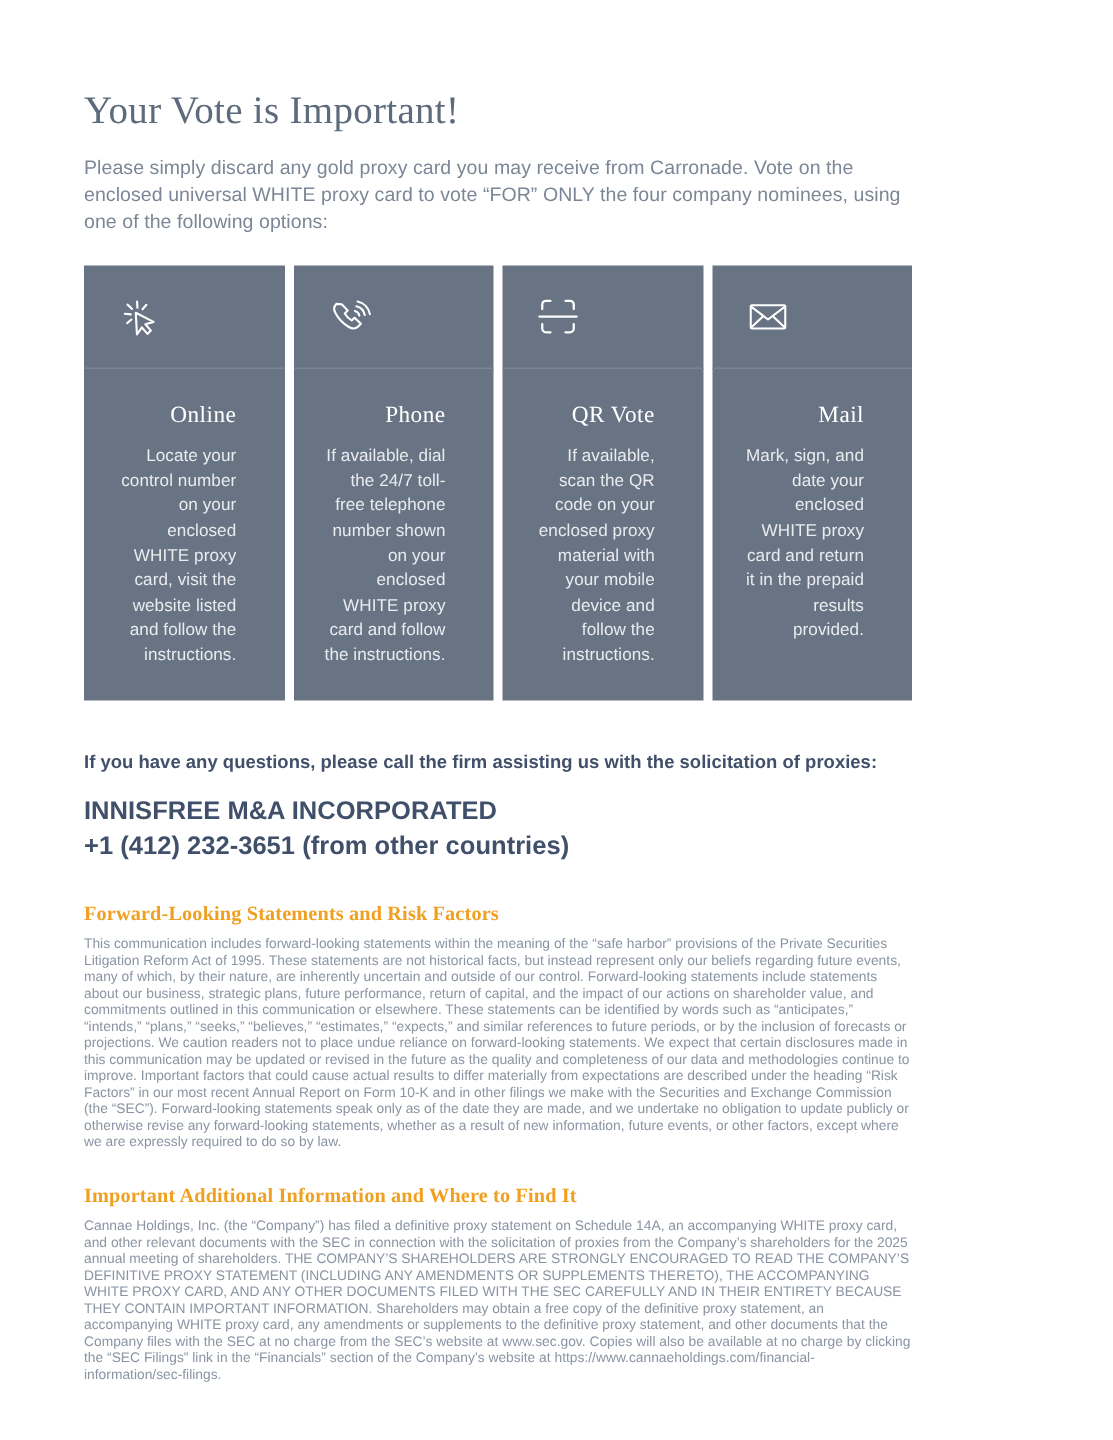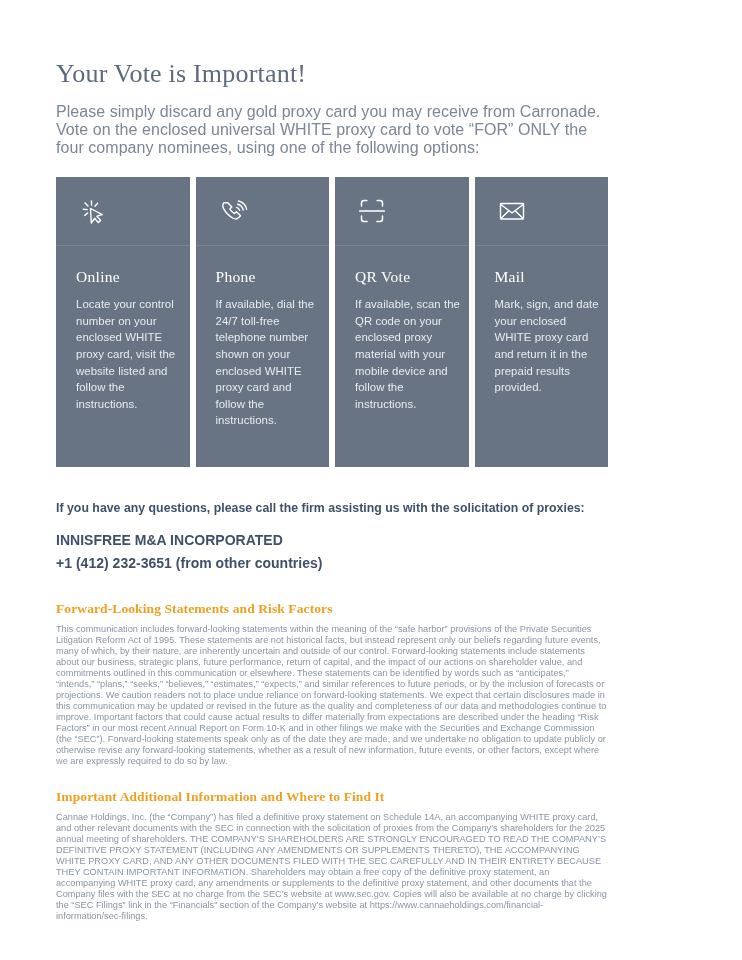--- a/index.html
+++ b/index.html
@@ -29,21 +29,21 @@
     font-family: "Liberation Serif", serif;
     font-size: 26px;
     font-weight: 400;
     color: #5d6b7d;
     letter-spacing: 0.2px;
     margin: 0;
     padding-top: 58px;
     line-height: 1.2;
   }
   .intro {
-    font-size: 16px;
+    font-size: 13px;
     line-height: 18px;
     color: #7b8796;
     margin: 14px 0 0 0;
     max-width: 640px;
     letter-spacing: 0.05px;
   }
 
   
   .cards {
     display: flex;
@@ -63,21 +63,22 @@
     display: flex;
     align-items: center;
     padding-left: 20px;
     border-bottom: 1px solid #7a8592;
     flex: none;
   }
   .card-icon-area svg {
     display: block;
   }
   .card-body {
-    padding: 22px 6px 0 20px;
+    padding: 22px 32px 0 20px;
+    text-align: right;
   }
   .card-heading {
     font-family: "Liberation Serif", serif;
     font-size: 15.5px;
     font-weight: 400;
     color: #ffffff;
     margin: 0 0 10px 0;
     letter-spacing: 0.3px;
   }
   .card-text {
@@ -93,21 +94,21 @@
     margin-top: 34px;
   }
   .contact-lead {
     font-size: 12.3px;
     font-weight: bold;
     color: #41506a;
     margin: 0 0 16px 0;
     letter-spacing: 0.02px;
   }
   .contact-line {
-    font-size: 14px;
+    font-size: 17px;
     font-weight: bold;
     color: #41506a;
     margin: 0 0 4px 0;
     line-height: 19px;
     letter-spacing: 0.02px;
   }
 
   
   .legal {
     margin-top: 28px;

